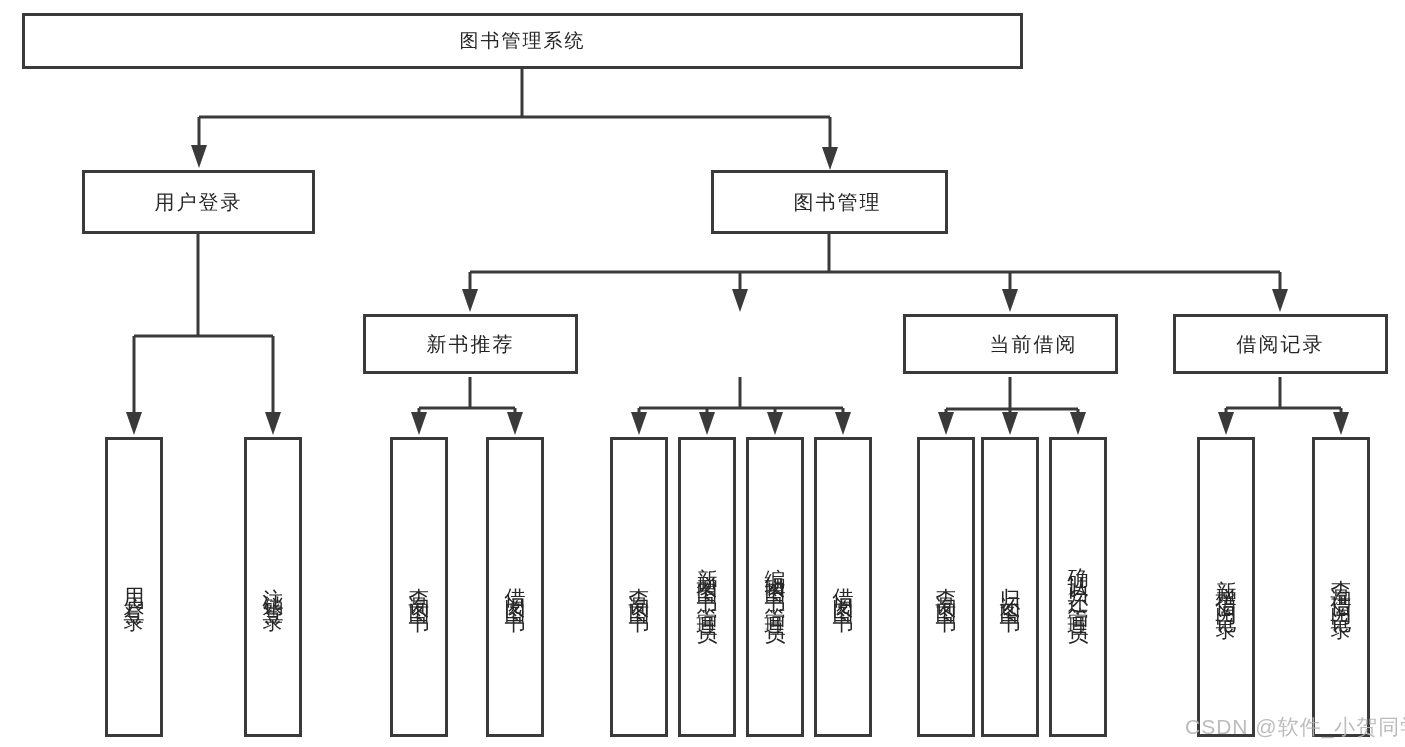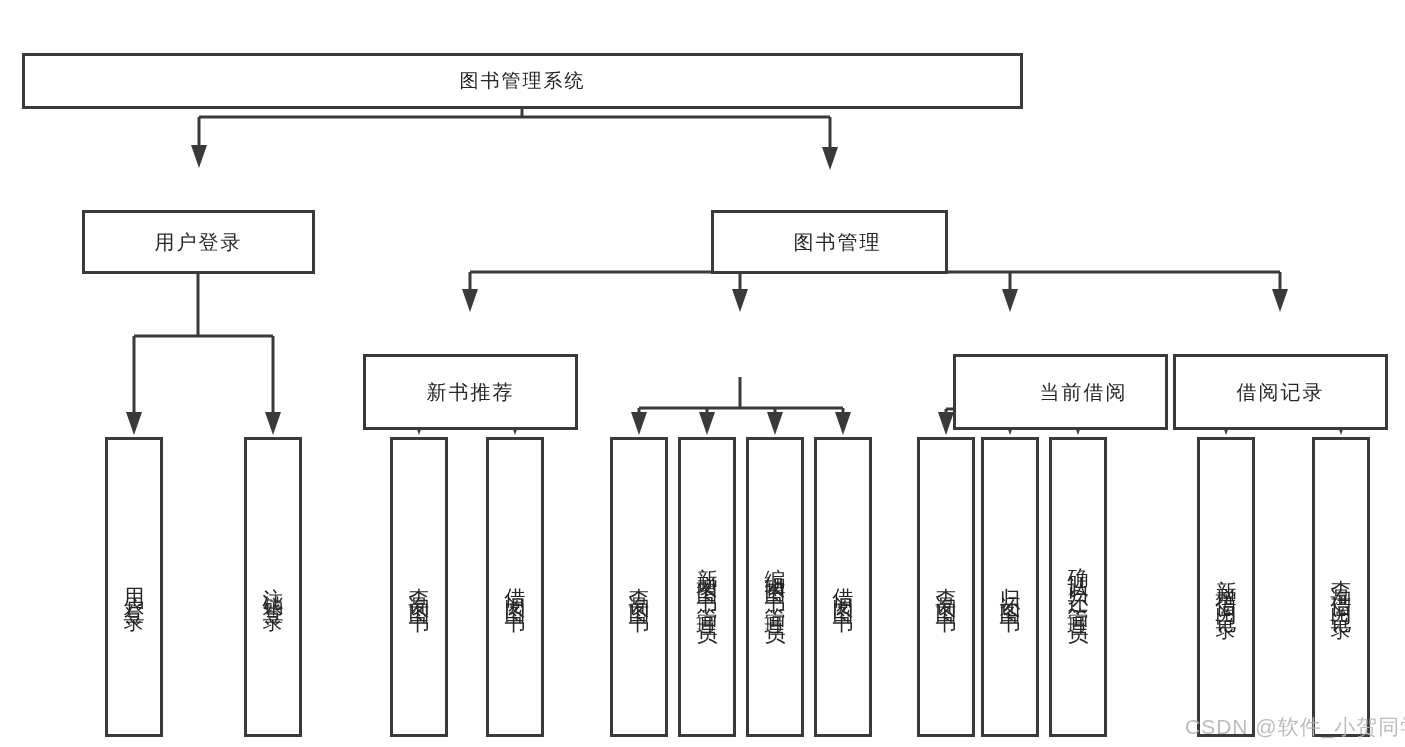--- a/index.html
+++ b/index.html
@@ -33,29 +33,28 @@
     background: #ffffff;
     display: flex;
     align-items: center;
     justify-content: center;
     color: #262626;
     z-index: 2;
   }
   .hbox {
     font-size: 20px;
     letter-spacing: 2px;
-    margin-top: 40px;
   }
   .root-box {
     left: 22px; top: 13px;
     width: 1001px; height: 56px;
     font-size: 19px;
   }
   .l2 { top: 170px; height: 64px; }
-  .l3 { top: 314px; height: 76px; width: 215px; }
+  .l3 { top: 314px; height: 60px; width: 215px; }
   .vbox {
     top: 437px;
     width: 58px;
     height: 300px;
   }
   .vbox span {
     writing-mode: vertical-rl;
     text-orientation: mixed;
     white-space: nowrap;
     font-size: 21px;
@@ -114,21 +113,21 @@
     <polygon points="1218,412 1234,412 1226,435"></polygon>
     <polygon points="1333,412 1349,412 1341,435"></polygon>
   </svg>
 
   <div class="hbox root-box">图书管理系统</div>
 
   <div class="hbox l2" style="left:82px; width:233px;">用户登录</div>
   <div class="hbox l2" style="left:711px; width:237px;padding-left:16px;">图书管理</div>
 
   <div class="hbox l3" style="left:363px;">新书推荐</div>
-  <div class="hbox l3" style="left:953px;padding-left:46px;">当前借阅</div>
+  <div class="hbox l3" style="left:903px;padding-left:46px;">当前借阅</div>
   <div class="hbox l3" style="left:1173px;">借阅记录</div>
 
   <div class="vbox" style="left:105px;">
     <span>用户登录</span>
   </div>
   <div class="vbox" style="left:244px;">
     <span>注销登录</span>
   </div>
 
   <div class="vbox" style="left:390px;">

